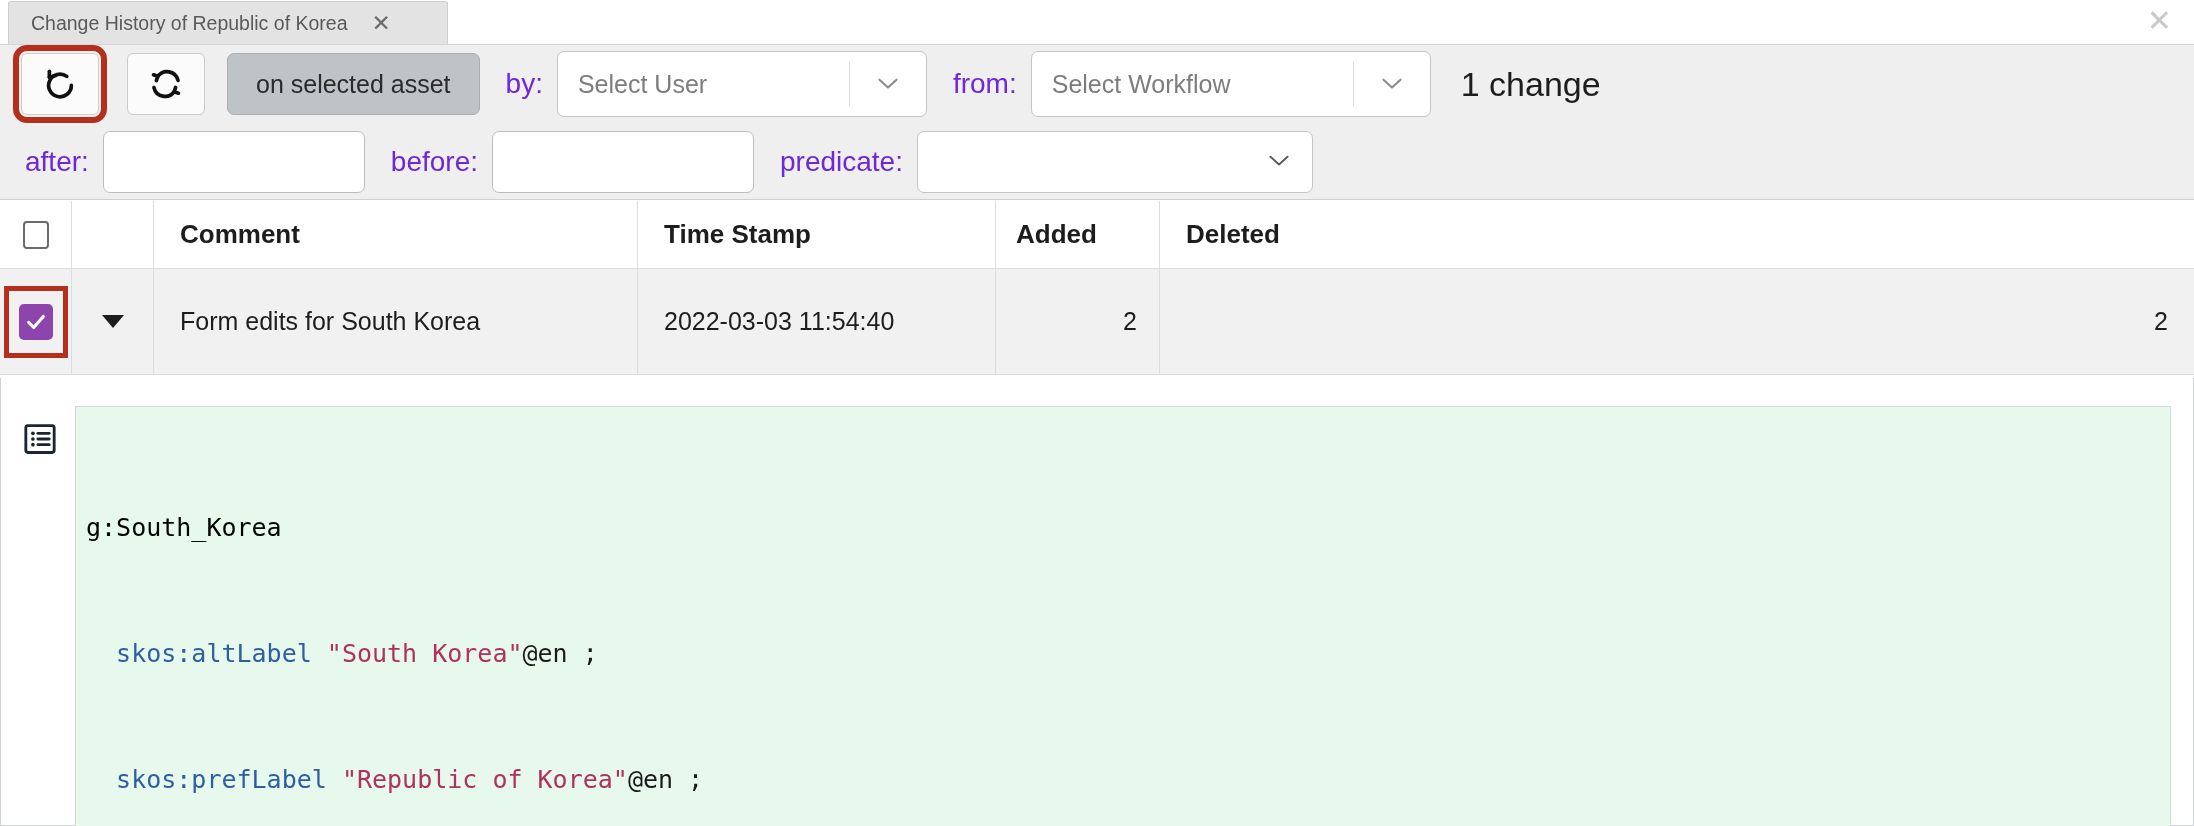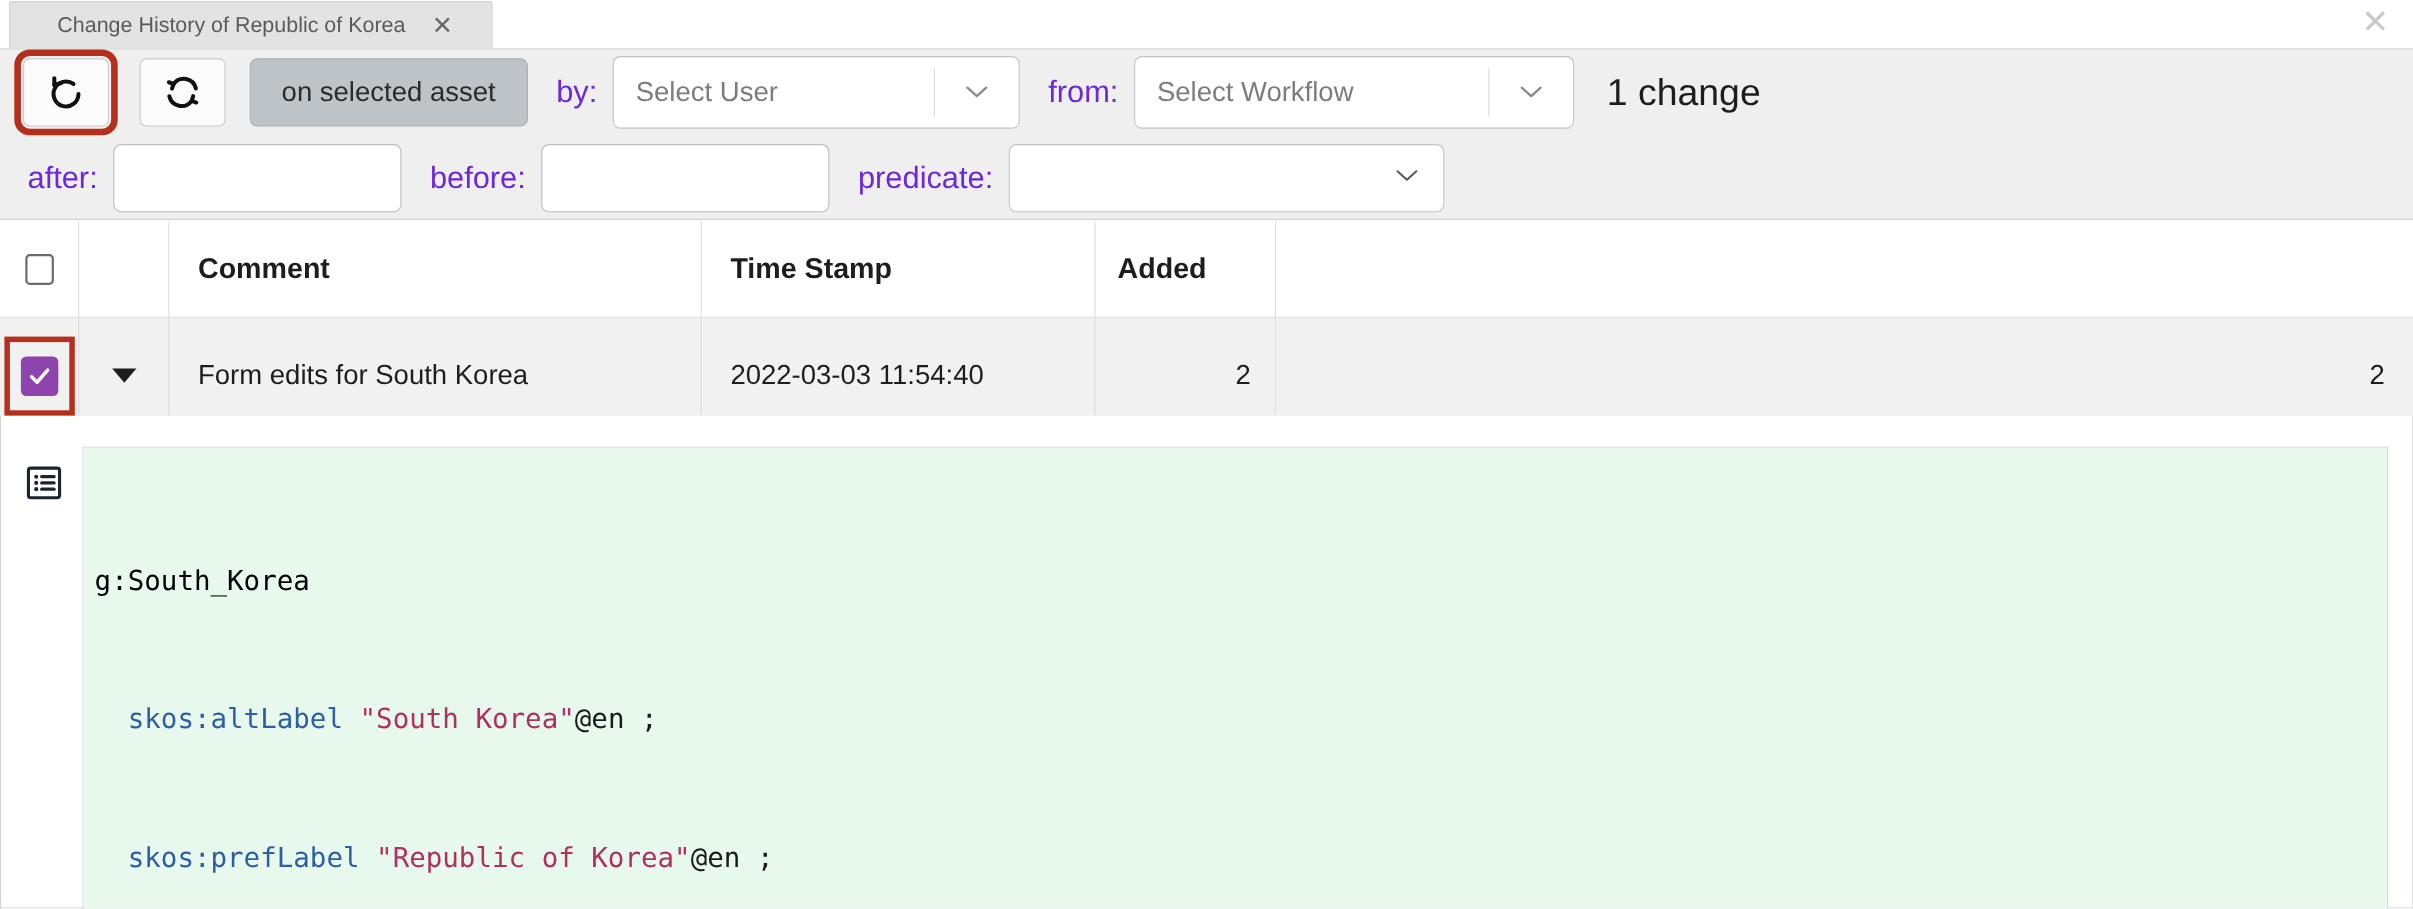--- a/index.html
+++ b/index.html
@@ -32,21 +32,20 @@
     height: 43px;
     min-width: 440px;
     background: #e3e3e3;
     border: 1px solid #cfcfcf;
     border-bottom: none;
     border-radius: 3px 3px 0 0;
     display: flex;
     align-items: center;
     padding: 0 14px 0 22px;
     gap: 24px;
-    justify-content: center;
   }
   .tab-title {
     font-size: 19.5px;
     color: #5a5a5a;
     white-space: nowrap;
   }
   .tab-close {
     font-size: 23px;
     color: #6a6a6a;
     line-height: 1;
@@ -190,21 +189,21 @@
     position: absolute;
     top: 201px; left: 0; right: 0;
     background: #ffffff;
   }
   .trow {
     display: flex;
     align-items: stretch;
     height: 106px;
     border-bottom: 1px solid #dddddd;
   }
-  .trow.header { background: #ffffff; height: 88px; }
+  .trow.header { background: #ffffff; height: 68px; }
   .trow.data   { background: #f1f1f1; }
 
   .cell {
     display: flex;
     align-items: center;
     border-right: 1px solid #dddddd;
     padding: 0 18px;
     font-size: 25px;
     color: #1d1d1d;
   }
@@ -382,20 +381,21 @@
   <div class="table">
 
     <div class="trow header">
       <div class="cell c-check">
         <span class="chk-empty"></span>
       </div>
       <div class="cell c-exp"></div>
       <div class="cell c-comment">Comment</div>
       <div class="cell c-time">Time Stamp</div>
       <div class="cell c-added">Added</div>
+      <div class="cell c-deleted">Deleted</div>
     </div>
 
     <div class="trow data">
       <div class="cell c-check">
         <span class="chk-wrap-hl">
           <span class="chk-checked">
             <svg width="22" height="22" viewBox="0 0 24 24" fill="none" stroke="#ffffff" stroke-width="3.4" stroke-linecap="round" stroke-linejoin="round">
                 <path d="M4 12.5 L9.5 18 L20 6"></path>
               </svg>
           </span>

